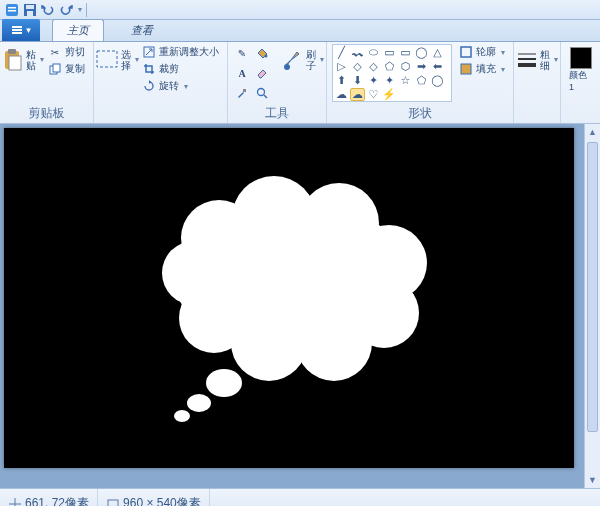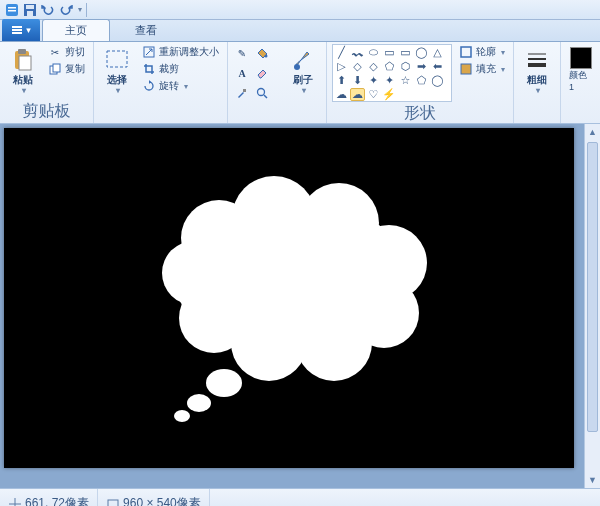--- a/index.html
+++ b/index.html
@@ -9,29 +9,29 @@
 .titlebar { height: 20px; background: linear-gradient(#e9f1fb,#d7e6f7); display: flex; align-items: center; padding: 0 4px; border-bottom: 1px solid #a0b8d8; }
 .titlebar .qat { display: flex; align-items: center; gap: 2px; }
 .titlebar .qat .qbtn { width: 16px; height: 16px; display: flex; align-items: center; justify-content: center; border-radius: 2px; }
 .titlebar .sep { width: 1px; height: 14px; background: #9ab4d6; margin: 0 4px; }
 .titlebar .title { flex: 1; text-align: center; font-size: 11px; color: #3a5a85; }
 
 
 .tabrow { height: 22px; background: linear-gradient(#dce9f8,#cfe0f4); display: flex; align-items: flex-end; border-bottom: 1px solid #8aa9cf; }
 .filebtn { width: 38px; height: 22px; background: linear-gradient(#3d8ee0,#1f62b8); color: #fff; display: flex; align-items: center; justify-content: center; border-radius: 2px 2px 0 0; margin-left: 2px; cursor: pointer; position: relative; }
 .filebtn .arrow { font-size: 9px; margin-left: 3px; }
-.tab { padding: 3px 22px; background: #f5f9fe; border: 1px solid #8aa9cf; border-bottom: none; border-radius: 3px 3px 0 0; margin-left: 2px; cursor: pointer; font-size: 11px; color: #2b4a75; }
+.tab { padding: 3px 14px; background: #f5f9fe; border: 1px solid #8aa9cf; border-bottom: none; border-radius: 3px 3px 0 0; margin-left: 12px; cursor: pointer; font-size: 11px; color: #2b4a75; font-style: italic; }
 .tab:not(.active) { background: transparent; border-color: transparent; }
 
 
 .ribbon { height: 82px; background: linear-gradient(#f2f7fd,#e6eef9); border-bottom: 1px solid #a8c0de; display: flex; }
 .group { border-right: 1px solid #c6d6eb; padding: 2px 5px 1px; display: flex; flex-direction: column; justify-content: space-between; }
 .group .body { display: flex; align-items: flex-start; gap: 4px; flex: 1; }
-.group .label { text-align: center; font-size: 16px; color: #4a6a95; padding-top: 1px; }
-.bigbtn { width: 36px; display: flex; flex-direction: column; align-items: center; justify-content: center; gap: 2px; padding: 4px 2px; border-radius: 3px; cursor: pointer; font-size: 10px; color: #2b4a75; text-align: center; line-height: 1.1; font-weight: bold; }
+.group .label { text-align: center; font-size: 12px; color: #4a6a95; padding-top: 1px; }
+.bigbtn { width: 36px; display: flex; align-items: center; justify-content: center; gap: 2px; padding: 4px 2px; border-radius: 3px; cursor: pointer; font-size: 10px; color: #2b4a75; text-align: center; line-height: 1.1; }
 .bigbtn .ico { width: 24px; height: 24px; display: flex; align-items: center; justify-content: center; }
 .smallbtn { display: flex; align-items: center; gap: 3px; padding: 1px 3px; font-size: 10px; color: #2b4a75; border-radius: 2px; cursor: pointer; white-space: nowrap; }
 .smallbtn .sico { width: 14px; height: 14px; display: flex; align-items: center; justify-content: center; }
 .stack { display: flex; flex-direction: column; gap: 1px; }
 .dd { font-size: 8px; color: #6a85aa; margin-left: 2px; }
 
 
 .shapes-gal { width: 120px; height: 58px; border: 1px solid #b5c9e2; background: #fff; display: flex; flex-wrap: wrap; padding: 1px; gap: 1px; overflow: hidden; }
 .shape-cell { width: 15px; height: 13px; display: flex; align-items: center; justify-content: center; color: #3a5a85; font-size: 11px; cursor: pointer; border-radius: 2px; }
 .shape-cell.sel { background: #fde69c; border: 1px solid #e0b44a; }
@@ -221,20 +221,21 @@
         <div class="ico">
             <svg width="22" height="24">
               <path d="M4 18c0-3 3-4 5-6l6-8 2 2-8 6c-2 2-3 5-5 6z" fill="#d9a54a" stroke="#3a6db5"></path>
               <circle cx="5" cy="19" r="3" fill="#3a6db5"></circle>
             </svg>
           </div>
         <span>刷子</span>
           <span class="dd">▾</span>
       </div>
     </div>
+    <div class="label">工具</div>
   </div>
 
   <div class="group">
     <div class="body">
       <div class="shapes-gal" id="shapes-gal">
           <div class="shape-cell">╱</div>
           <div class="shape-cell">〰</div>
           <div class="shape-cell">⬭</div>
           <div class="shape-cell">▭</div>
           <div class="shape-cell">▭</div>

